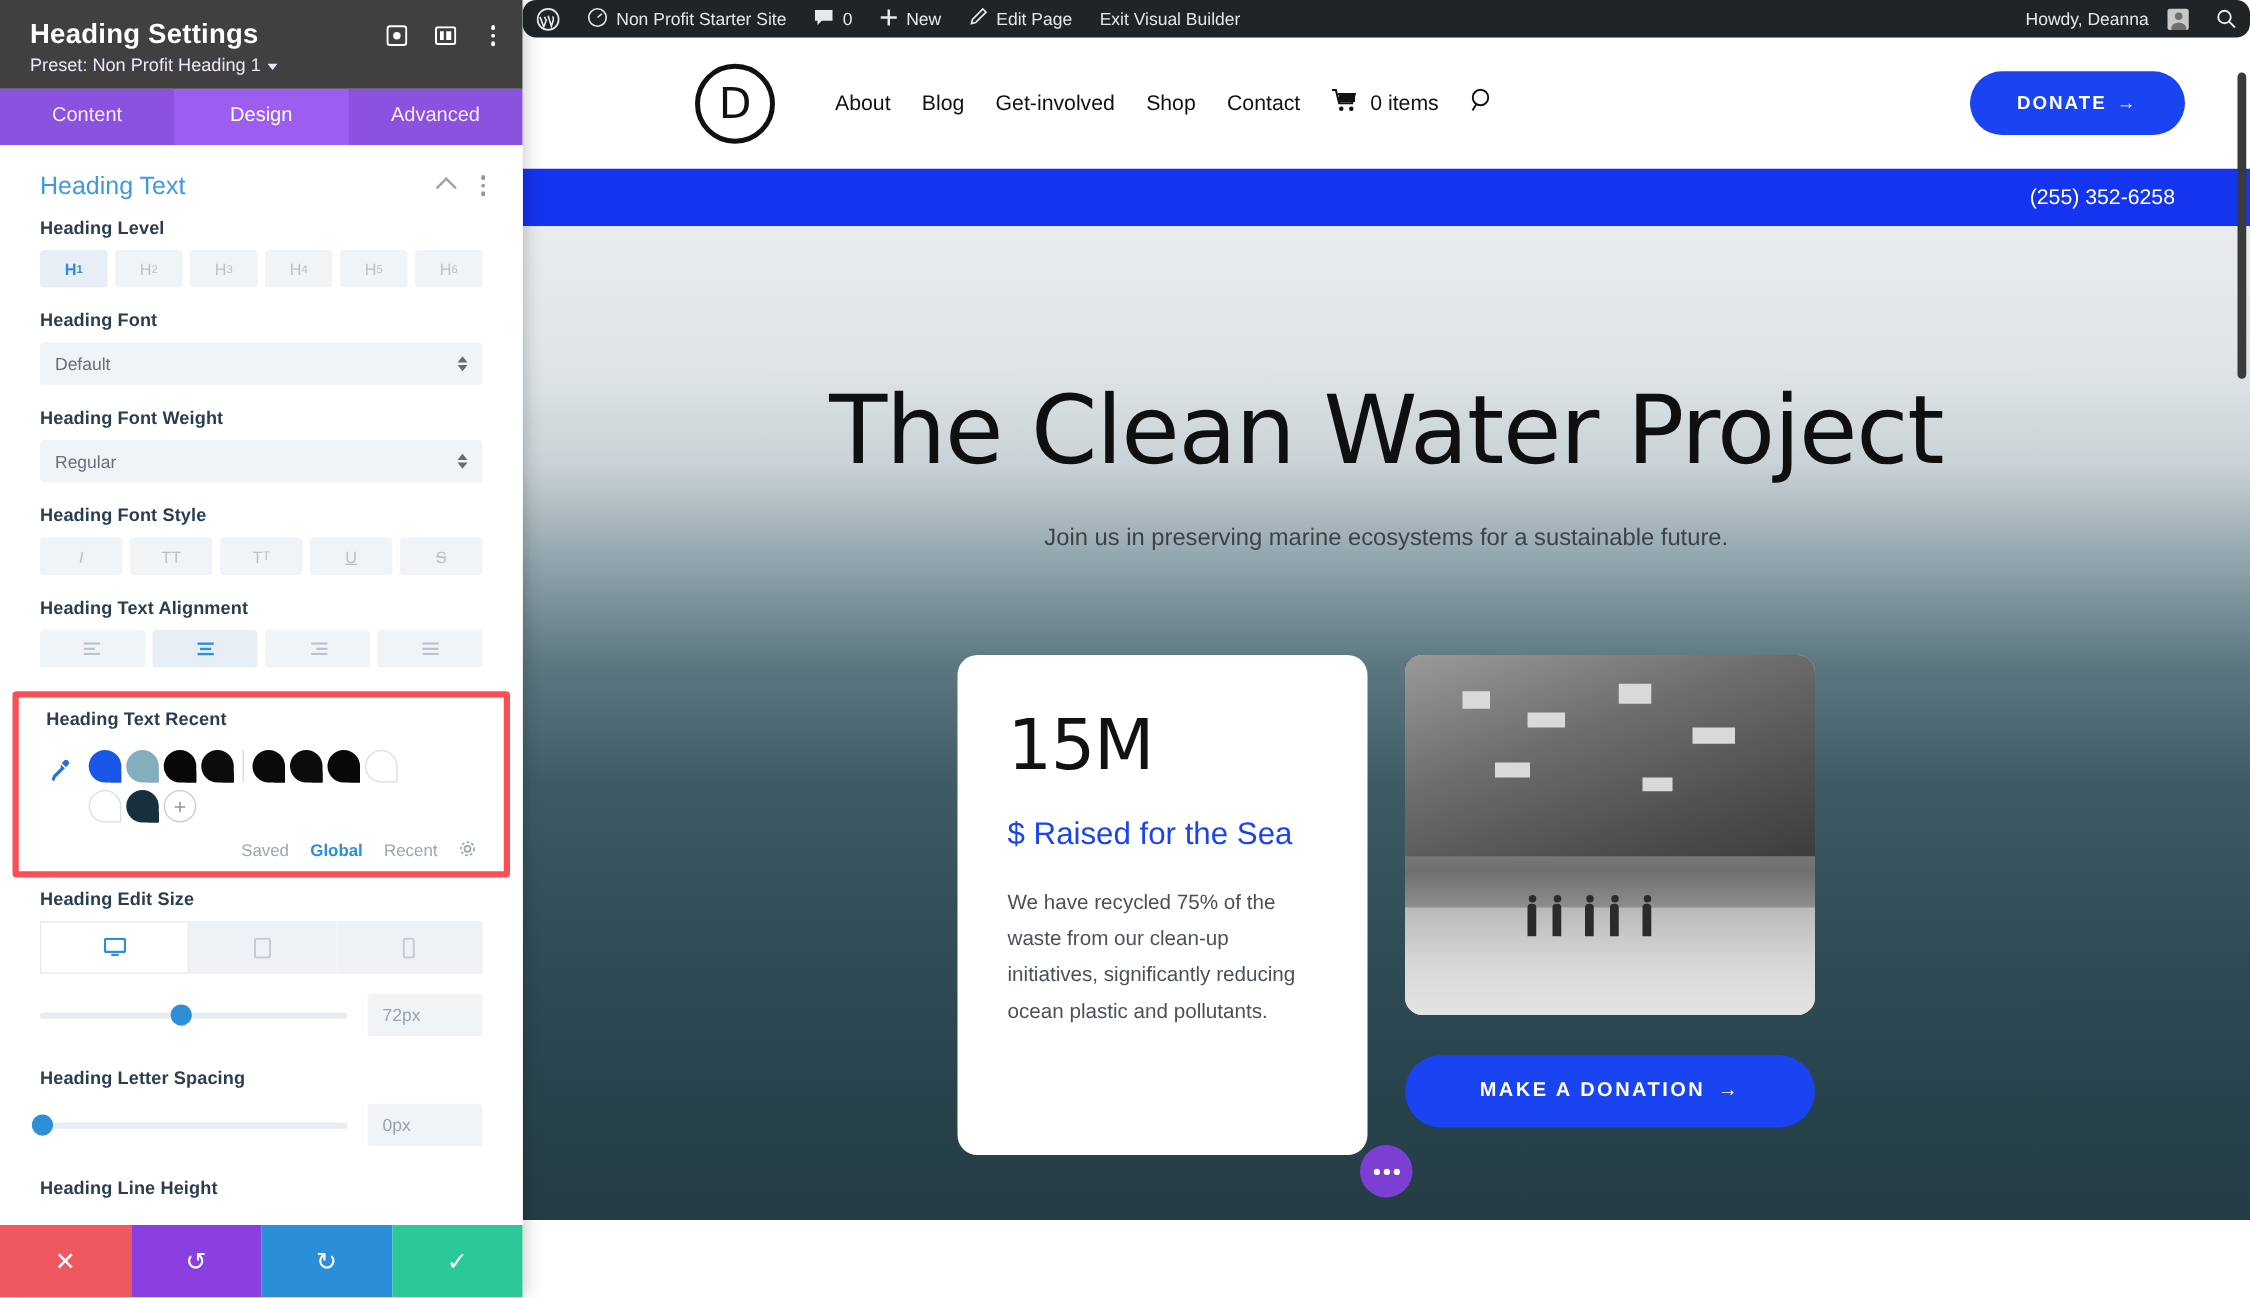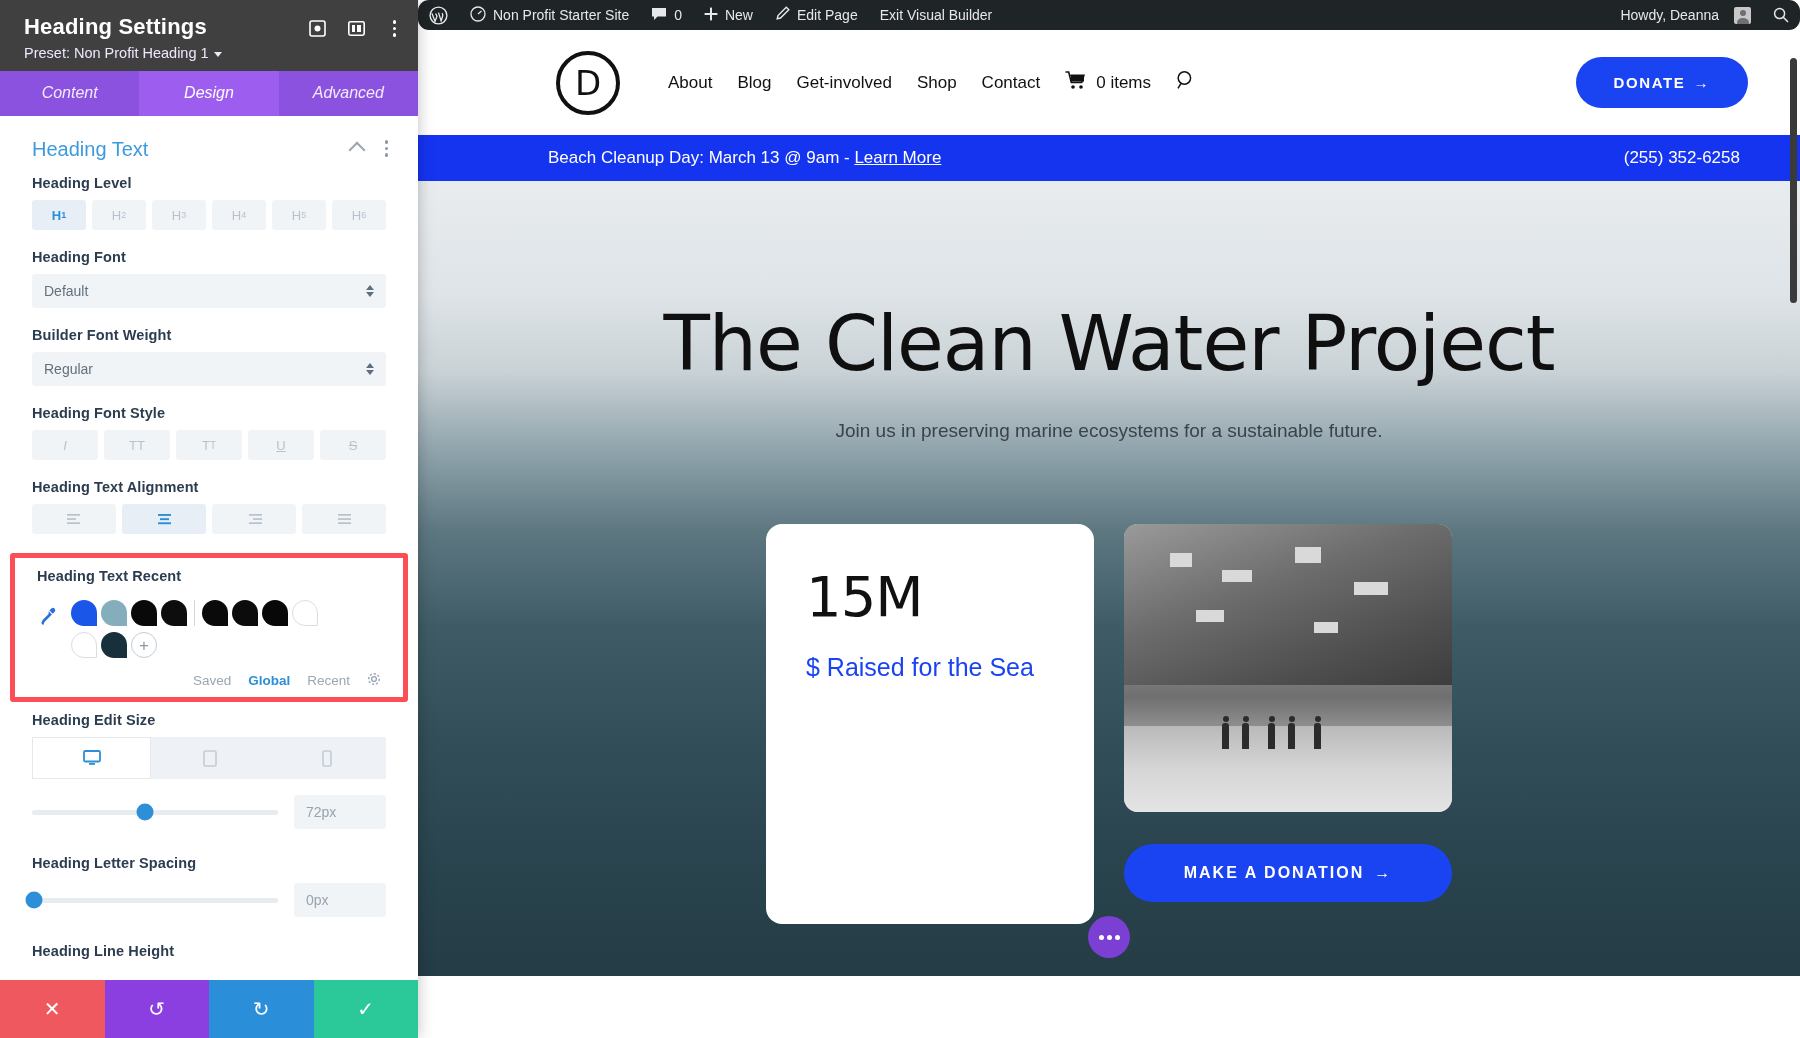--- a/index.html
+++ b/index.html
@@ -39,21 +39,21 @@
     position: absolute; right: 16px; top: 18px;
     display: flex; align-items: center; gap: 22px;
   }
   .sp-hdr-icons svg { display: block; }
   .kebab { display:flex; flex-direction: column; gap: 3px; align-items:center; padding: 2px 6px;}
   .kebab i { width: 3.5px; height: 3.5px; background: #fff; border-radius: 50%; display:block;}
 
   .sp-tabs { display: flex; background: #8b52e0; }
   .sp-tab {
     flex: 1; text-align: center; padding: 13px 0 14px;
-    color: #f3ebfd; font-size: 16px; cursor: pointer; font-style: italic;
+    color: #f3ebfd; font-size: 16px; cursor: pointer;
   }
   .sp-tab.active { background: #9d5ef0; color: #fff; }
 
   .sp-body {
     flex: 1; overflow: hidden; position: relative; background: #fff;
   }
   .sp-scroll { padding: 0 0 0 0; }
 
   .sec-title-row {
     display: flex; align-items: flex-start; justify-content: space-between;
@@ -374,21 +374,21 @@
         <div class="select-box">
           <span>Default</span>
           <span class="select-arrows">
               <span class="up"></span>
               <span class="dn"></span>
             </span>
         </div>
       </div>
 
       <div class="field">
-        <div class="field-label">Builder Font Weight</div>
+        <div class="field-label">Heading Font Weight</div>
         <div class="select-box">
           <span>Regular</span>
           <span class="select-arrows">
               <span class="up"></span>
               <span class="dn"></span>
             </span>
         </div>
       </div>
 
       <div class="field">
@@ -623,35 +623,33 @@
           </svg>
       </span>
     </div>
     <div class="donate-btn">
       <span>DONATE</span>
       <span>→</span>
     </div>
   </div>
 
   <div class="announce">
-    <div class="announce-left">
-      <span>Beach Cleanup Day: March 13 @ 9am - </span><a href="#">Learn More</a>
-    </div>
     <div class="announce-right">(255) 352-6258</div>
   </div>
 
   <div class="hero">
     <div class="hero-title">The Clean Water Project</div>
     <div class="hero-sub">Join us in preserving marine ecosystems for a sustainable future.</div>
 
     <div class="cards">
 
       <div class="card card-white">
         <div class="stat-num">15M</div>
         <div class="stat-label">$ Raised for the Sea</div>
+        <div class="card-body">We have recycled 75% of the waste from our clean-up initiatives, significantly reducing ocean plastic and pollutants.</div>
       </div>
 
 
       <div class="photo-card">
         <div class="photo">
           <div class="hill"></div>
           <div class="bldg" style="left:14%;top:10%;width:22px;height:14px;"></div>
           <div class="bldg" style="left:30%;top:16%;width:30px;height:12px;"></div>
           <div class="bldg" style="left:52%;top:8%;width:26px;height:16px;"></div>
           <div class="bldg" style="left:70%;top:20%;width:34px;height:13px;"></div>

